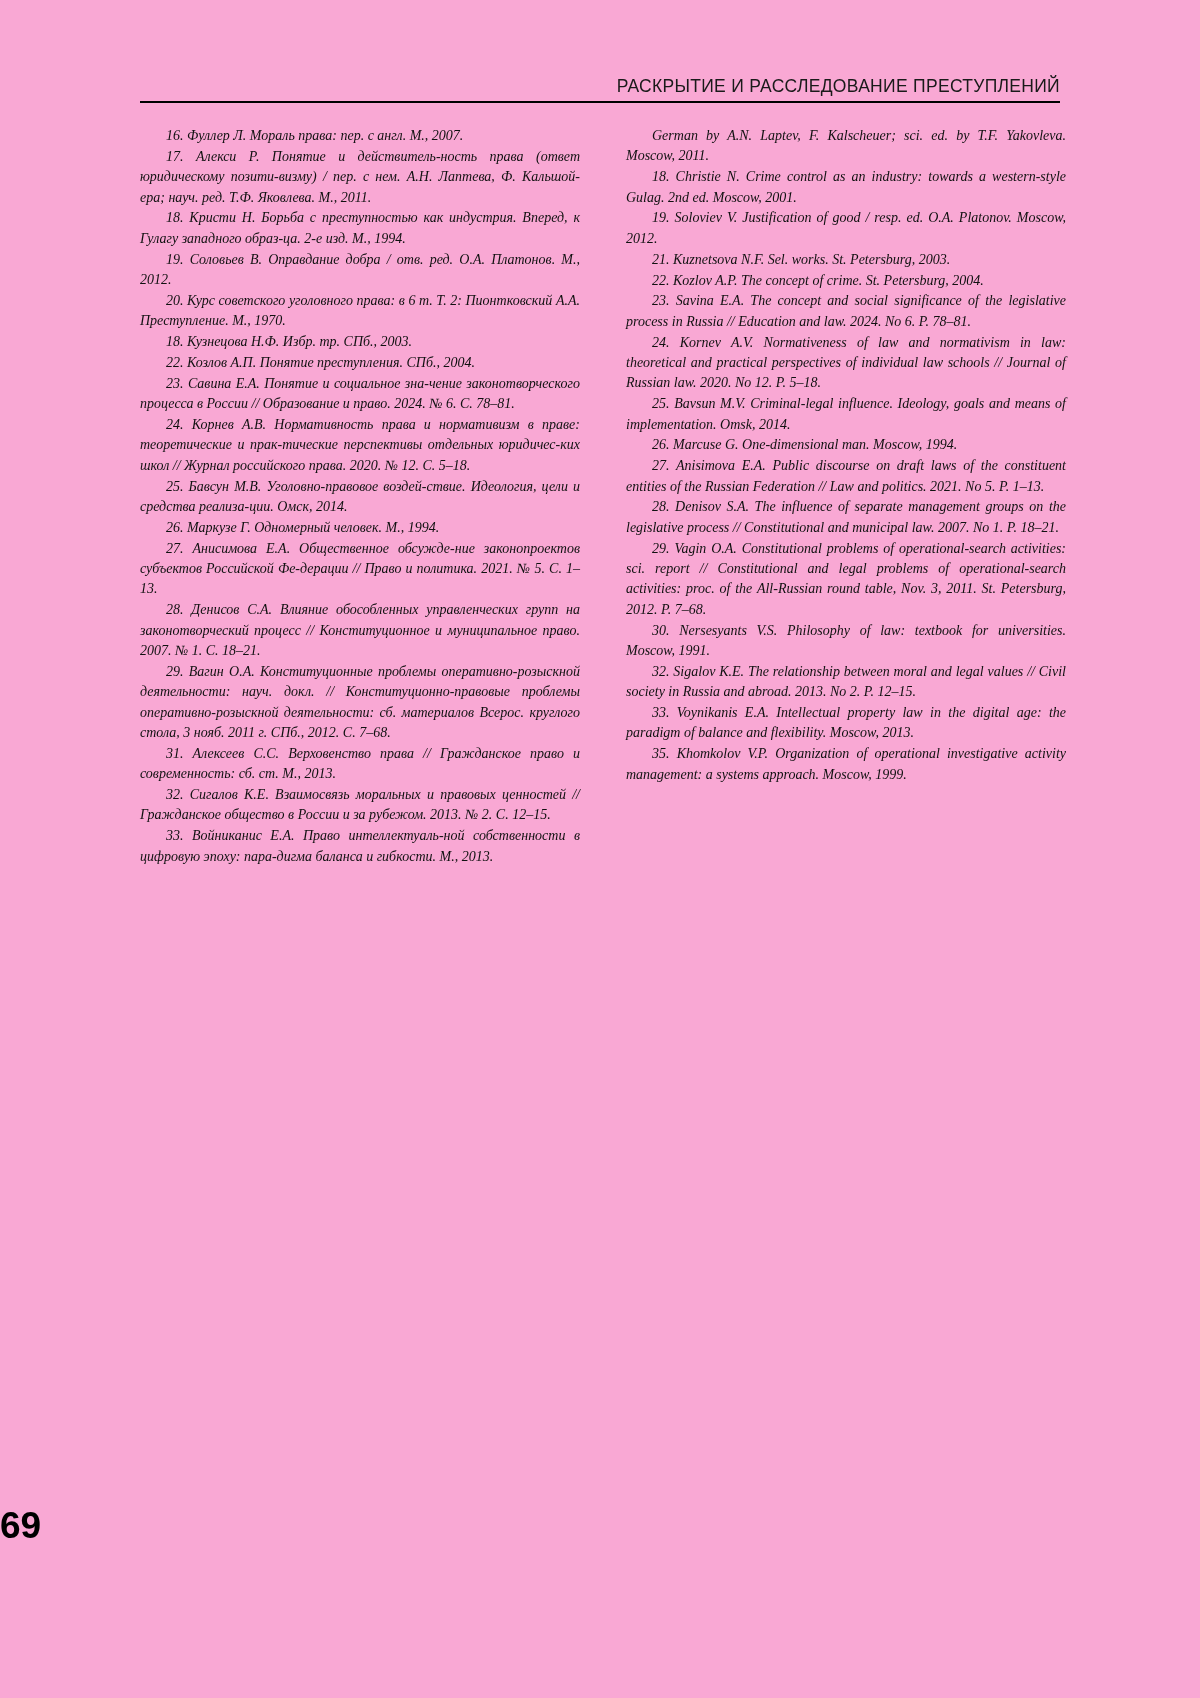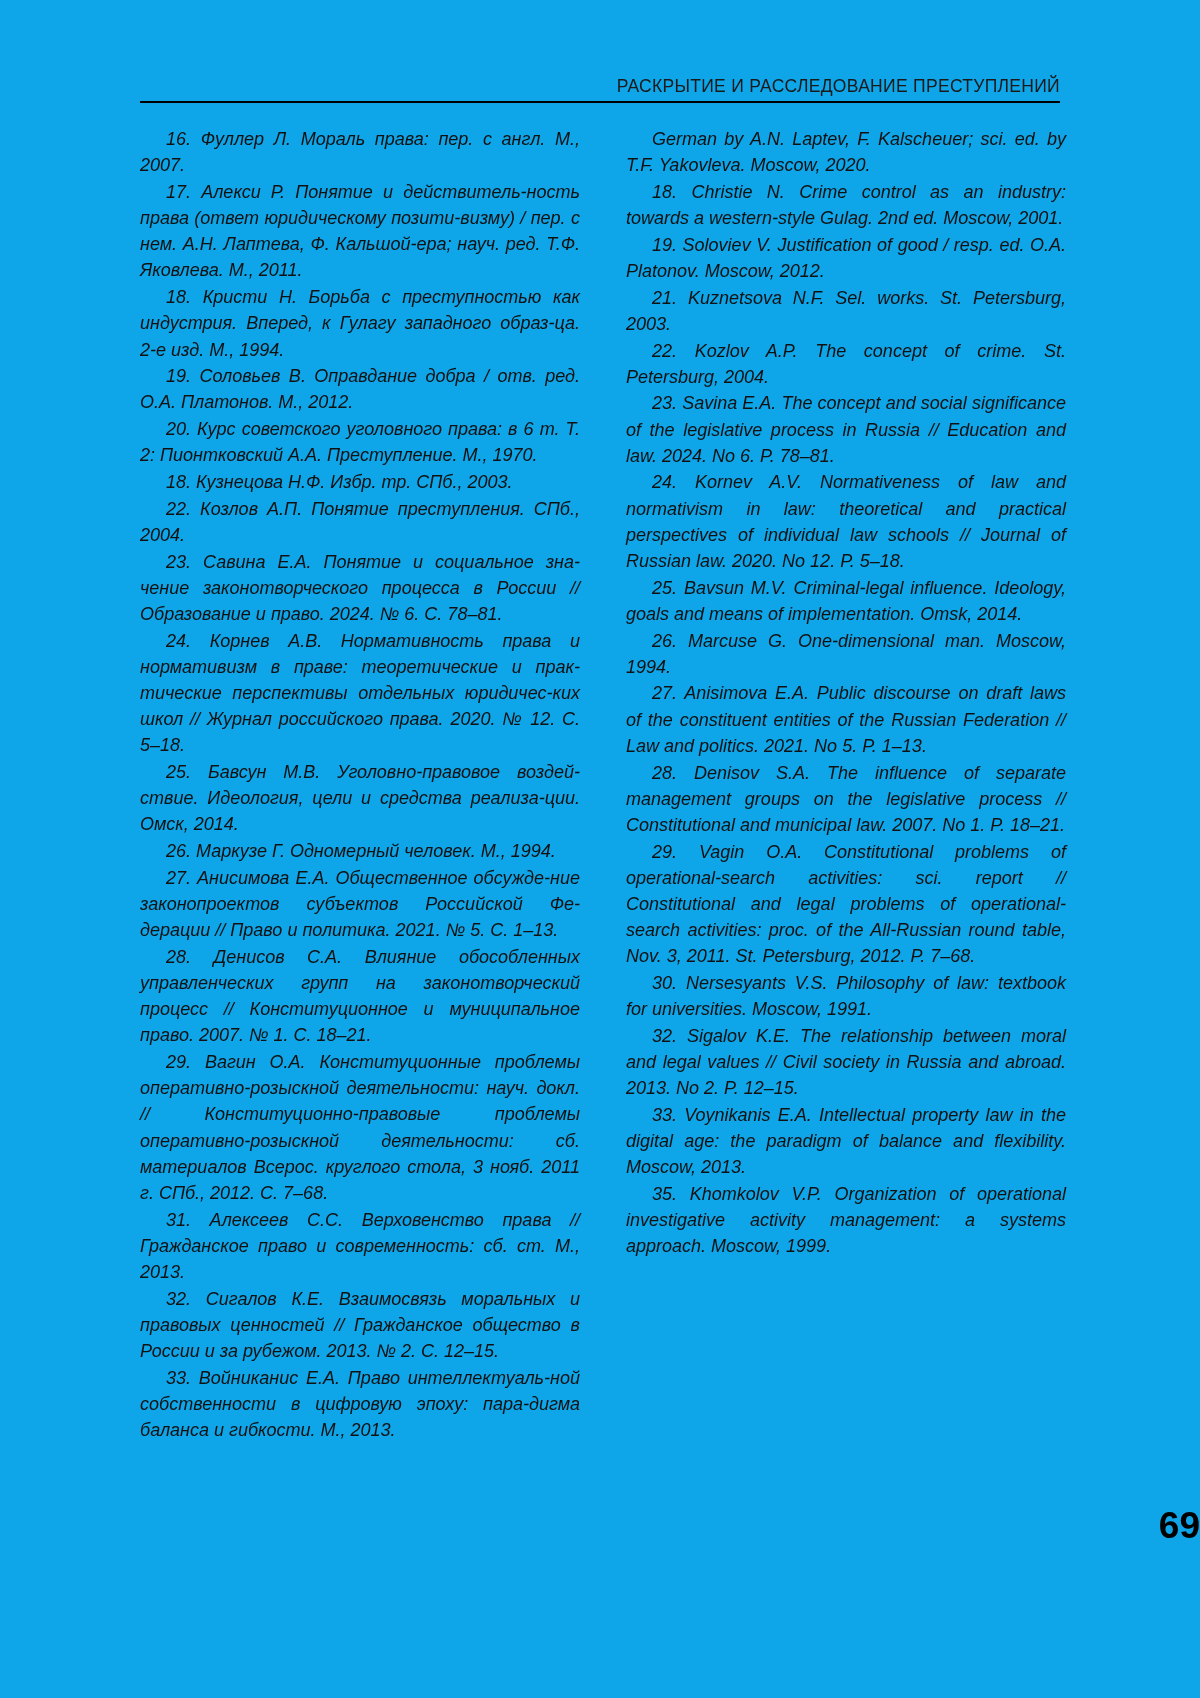--- a/index.html
+++ b/index.html
@@ -12,21 +12,21 @@
     height: 1698px;
     font-family: "Liberation Sans", sans-serif;
     color: #000000;
     position: relative;
   }
   .page {
     position: absolute;
     left: 0; top: 0;
     width: 1200px;
     height: 1698px;
-    background: #0ea5e9;
+    background: #f9a8d4;
   }
   .header {
     position: absolute;
     left: 140px;
     top: 76px;
     width: 920px;
     text-align: right;
     border-bottom: 2px solid #000;
     padding-bottom: 4px;
   }
@@ -42,40 +42,40 @@
     left: 140px;
     top: 126px;
     width: 926px;
     display: flex;
     gap: 46px;
   }
   .col {
     width: 440px;
   }
   .ref {
-    font-family: Liberation Sans, sans-serif;
+    font-family: Liberation Serif, serif;
     font-style: italic;
-    font-size: 18px;
+    font-size: 14px;
     line-height: 1.455;
     text-align: justify;
     text-justify: inter-word;
     text-indent: 26px;
     margin: 0 0 0.5px 0;
     color: #111;
     hyphens: manual;
   }
   .col-right .ref {
     text-indent: 26px;
   }
   .page-number {
     position: absolute;
     left: 0;
     top: 1505px;
     width: 1200px;
-    text-align: right;
+    text-align: left;
     font-family: "Liberation Sans", sans-serif;
     font-weight: bold;
     font-size: 37px;
     color: #000;
   }
 </style>
 </head>
 <body>
 
 <div class="page">
@@ -100,21 +100,21 @@
       <p class="ref">26. Маркузе Г. Одномерный человек. М., 1994.</p>
       <p class="ref">27. Анисимова Е.А. Общественное обсужде-ние законопроектов субъектов Российской Фе-дерации // Право и политика. 2021. № 5. С. 1–13.</p>
       <p class="ref">28. Денисов С.А. Влияние обособленных управленческих групп на законотворческий процесс // Конституционное и муниципальное право. 2007. № 1. С. 18–21.</p>
       <p class="ref">29. Вагин О.А. Конституционные проблемы оперативно-розыскной деятельности: науч. докл. // Конституционно-правовые проблемы оперативно-розыскной деятельности: сб. материалов Всерос. круглого стола, 3 нояб. 2011 г. СПб., 2012. С. 7–68.</p>
       <p class="ref">31. Алексеев С.С. Верховенство права // Гражданское право и современность: сб. ст. М., 2013.</p>
       <p class="ref">32. Сигалов К.Е. Взаимосвязь моральных и правовых ценностей // Гражданское общество в России и за рубежом. 2013. № 2. С. 12–15.</p>
       <p class="ref">33. Войниканис Е.А. Право интеллектуаль-ной собственности в цифровую эпоху: пара-дигма баланса и гибкости. М., 2013.</p>
     </div>
 
     <div class="col col-right">
-      <p class="ref">German by A.N. Laptev, F. Kalscheuer; sci. ed. by T.F. Yakovleva. Moscow, 2020.</p>
+      <p class="ref">German by A.N. Laptev, F. Kalscheuer; sci. ed. by T.F. Yakovleva. Moscow, 2011.</p>
       <p class="ref">18. Christie N. Crime control as an industry: towards a western-style Gulag. 2nd ed. Moscow, 2001.</p>
       <p class="ref">19. Soloviev V. Justification of good / resp. ed. O.A. Platonov. Moscow, 2012.</p>
       <p class="ref">21. Kuznetsova N.F. Sel. works. St. Petersburg, 2003.</p>
       <p class="ref">22. Kozlov A.P. The concept of crime. St. Petersburg, 2004.</p>
       <p class="ref">23. Savina E.A. The concept and social significance of the legislative process in Russia // Education and law. 2024. No 6. P. 78–81.</p>
       <p class="ref">24. Kornev A.V. Normativeness of law and normativism in law: theoretical and practical perspectives of individual law schools // Journal of Russian law. 2020. No 12. P. 5–18.</p>
       <p class="ref">25. Bavsun M.V. Criminal-legal influence. Ideology, goals and means of implementation. Omsk, 2014.</p>
       <p class="ref">26. Marcuse G. One-dimensional man. Moscow, 1994.</p>
       <p class="ref">27. Anisimova E.A. Public discourse on draft laws of the constituent entities of the Russian Federation // Law and politics. 2021. No 5. P. 1–13.</p>
       <p class="ref">28. Denisov S.A. The influence of separate management groups on the legislative process // Constitutional and municipal law. 2007. No 1. P. 18–21.</p>

